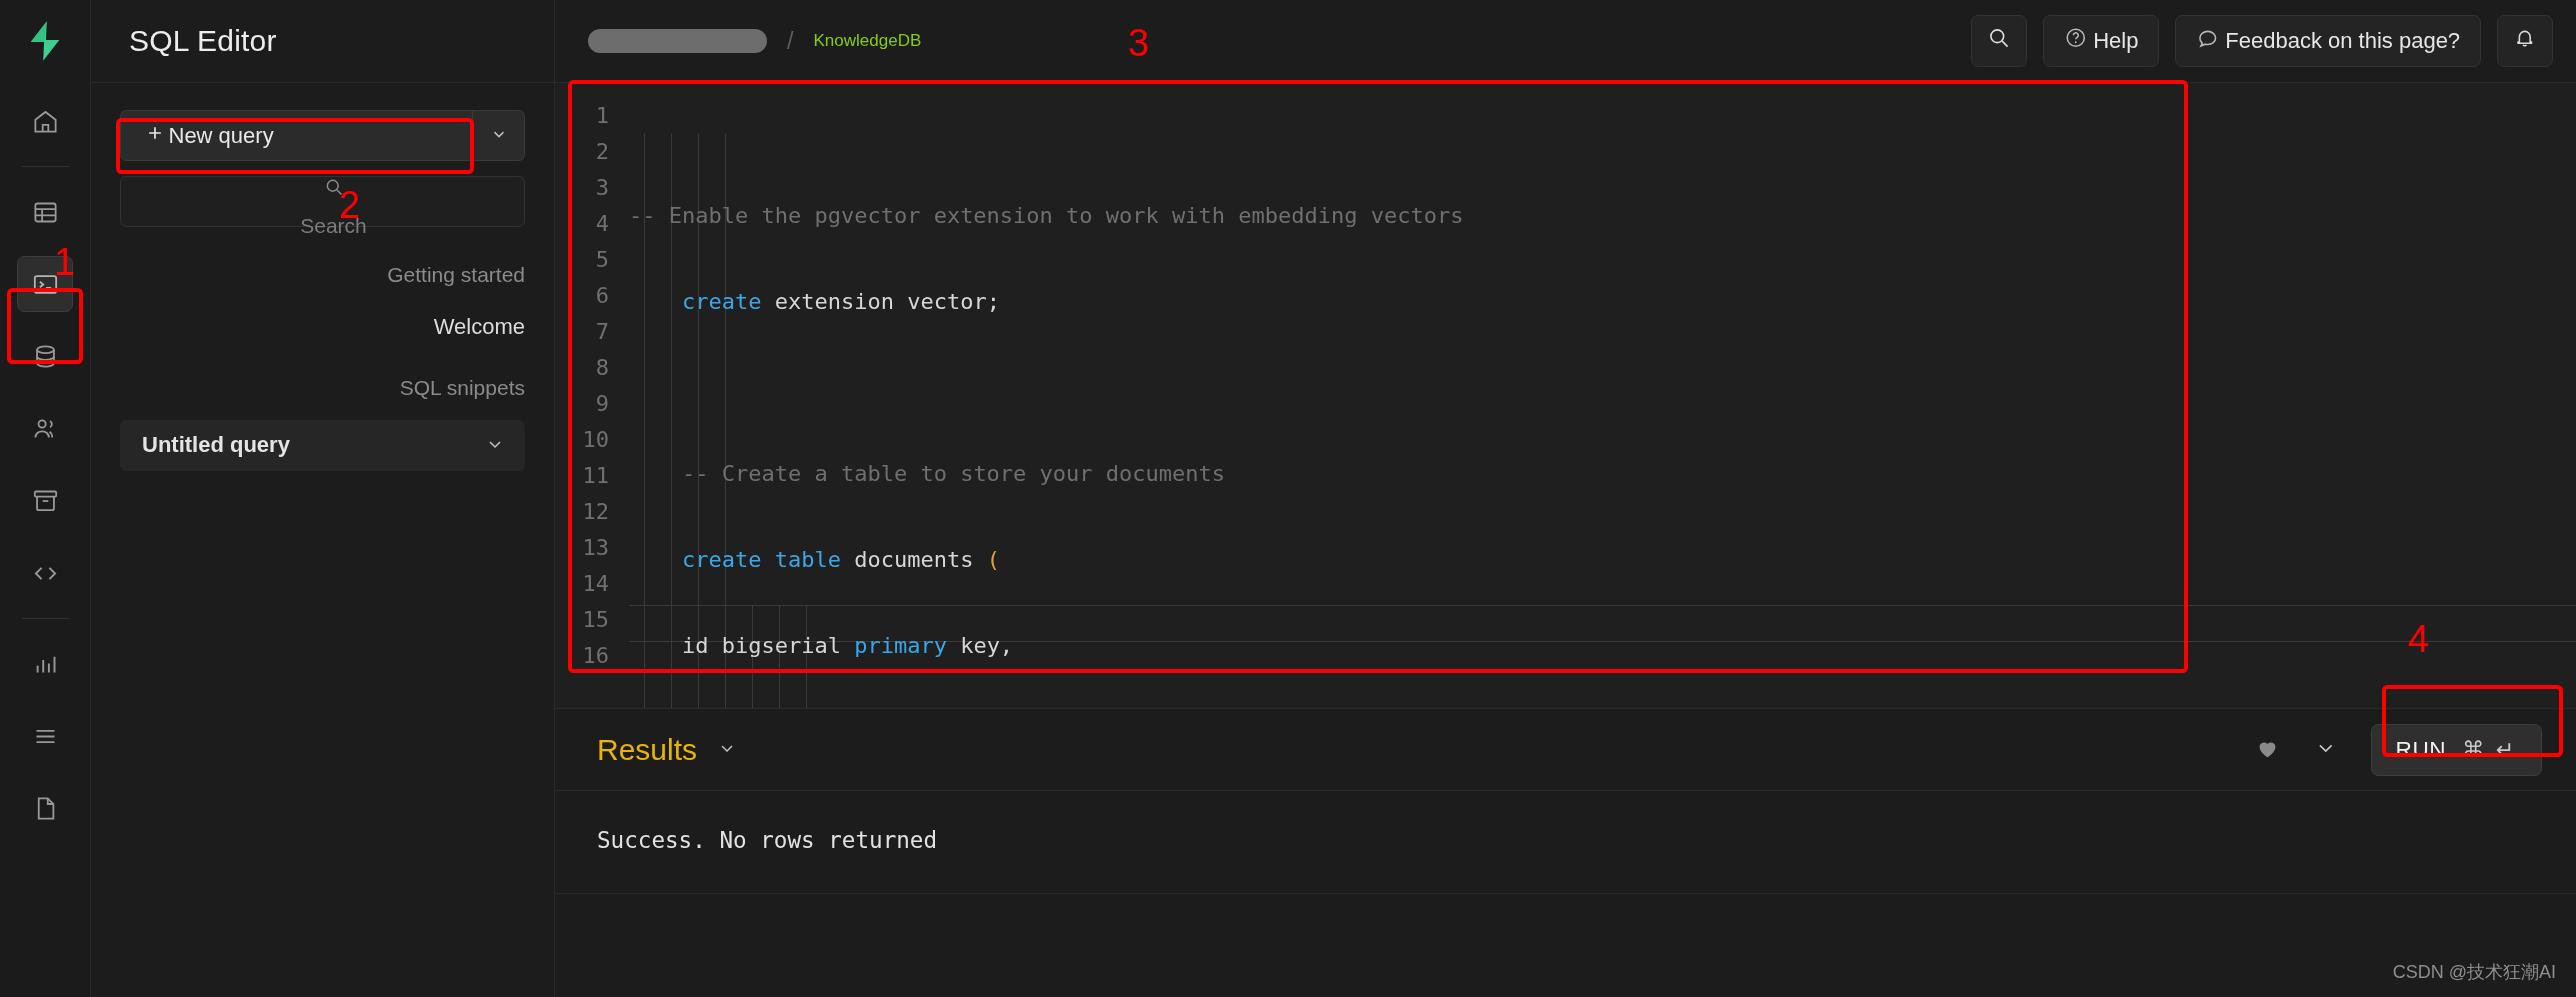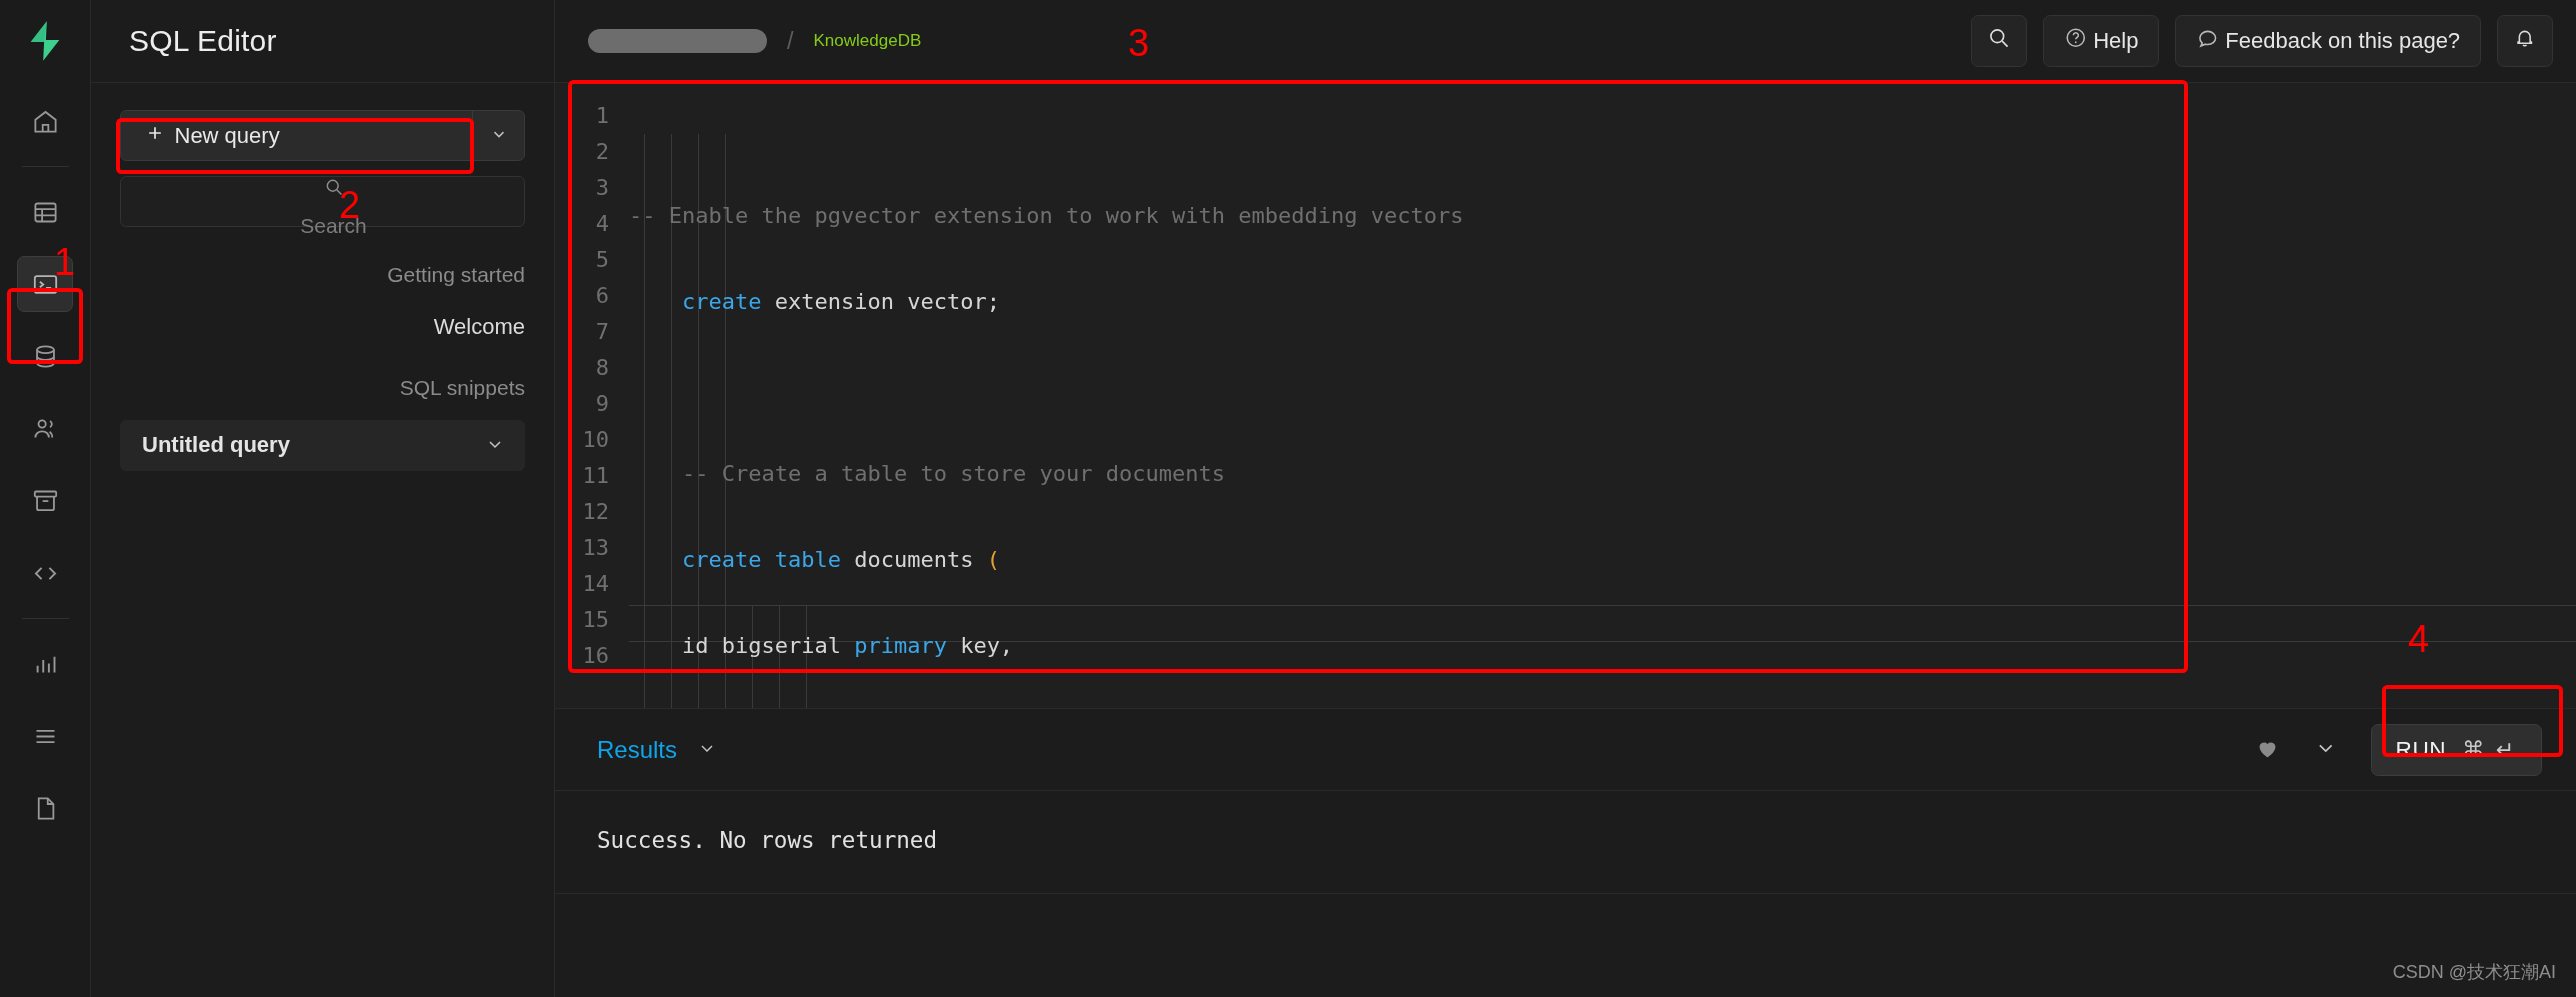--- a/index.html
+++ b/index.html
@@ -43,21 +43,21 @@
   }
   .sidebar-title { color: #ededed; font-size: 30px; font-weight: 400; letter-spacing: 0.2px; }
   .sidebar-body { padding: 27px 29px 0 29px; }
 
   .newquery {
     display: flex; height: 51px; margin-bottom: 14.5px;
     background: #2b2b2b; border: 0.9px solid #3a3a3a; border-radius: 6.3px;
     align-items: stretch; overflow: hidden;
   }
   .newquery-main {
-    flex: 1; display: flex; align-items: center; gap: 10px; padding-left: 23.5px;
+    flex: 1; display: flex; align-items: center; gap: 4px; padding-left: 23.5px;
     color: #e9e9e9; font-size: 22px;
   }
   .newquery-caret {
     width: 52px; display: flex; align-items: center; justify-content: center;
     border-left: 0.9px solid #3a3a3a;
   }
   .searchbox {
     height: 51px; display: flex; align-items: center; gap: 14.5px;
     padding-left: 22px; border: 0.9px solid #333; border-radius: 6.3px;
     background: #1f1f1f;
@@ -117,21 +117,21 @@
   .pn { color: #e2a233; }
   .hl-row { position:absolute; left:0; right:0; height:0.9px; background:#3a3a3a; z-index:1;}
 
   
   .resultsbar {
     height: 83px; display: flex; align-items: center; justify-content: space-between;
     padding: 0 23.5px 0 42px; background: #1c1c1c; border-bottom: 0.9px solid #2a2a2a;
     border-top: 0.9px solid #2a2a2a;
   }
   .results-left { display: flex; align-items: center; gap: 20px; }
-  .results-label { color: #0ea5e9; font-size: 24px; }
+  .results-label { color: #eab308; font-size: 30px; }
   .results-right { display: flex; align-items: center; gap: 34px; padding-right: 11px; }
   .run-btn {
     background: #2f2f2f; border: 0.9px solid #3d3d3d; border-radius: 7.2px;
     height: 52px; display: flex; align-items: center; gap: 16.3px; padding: 0 23.5px;
     color: #f2f2f2; font-size: 22.6px; letter-spacing: 0.5px;
   }
   .run-keys { color: #c9c9c9; font-size: 22px; letter-spacing: 2.7px; }
   .results-pane { flex: 1; background: #1c1c1c; }
   .results-msg {
     color: #e2e2e2; font-family: "DejaVu Sans Mono", monospace; font-size: 22.6px;

